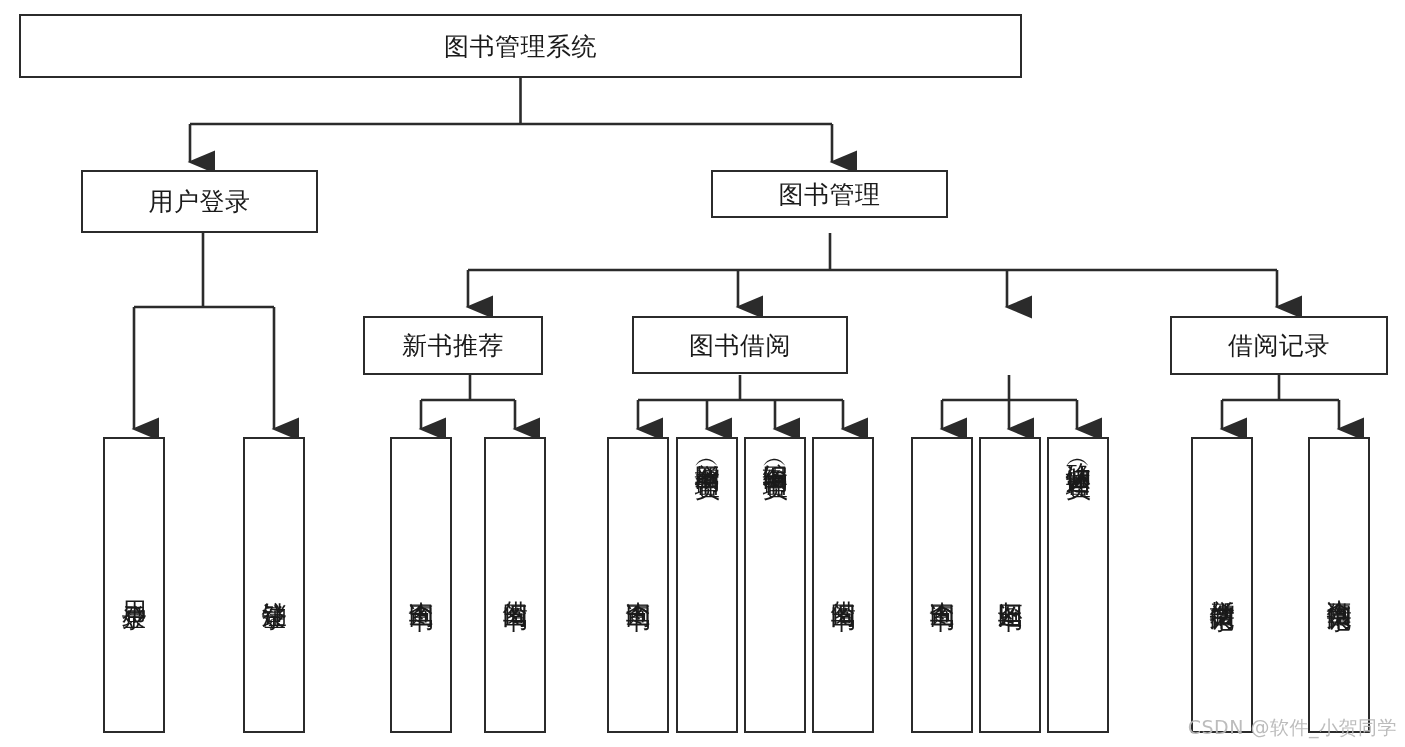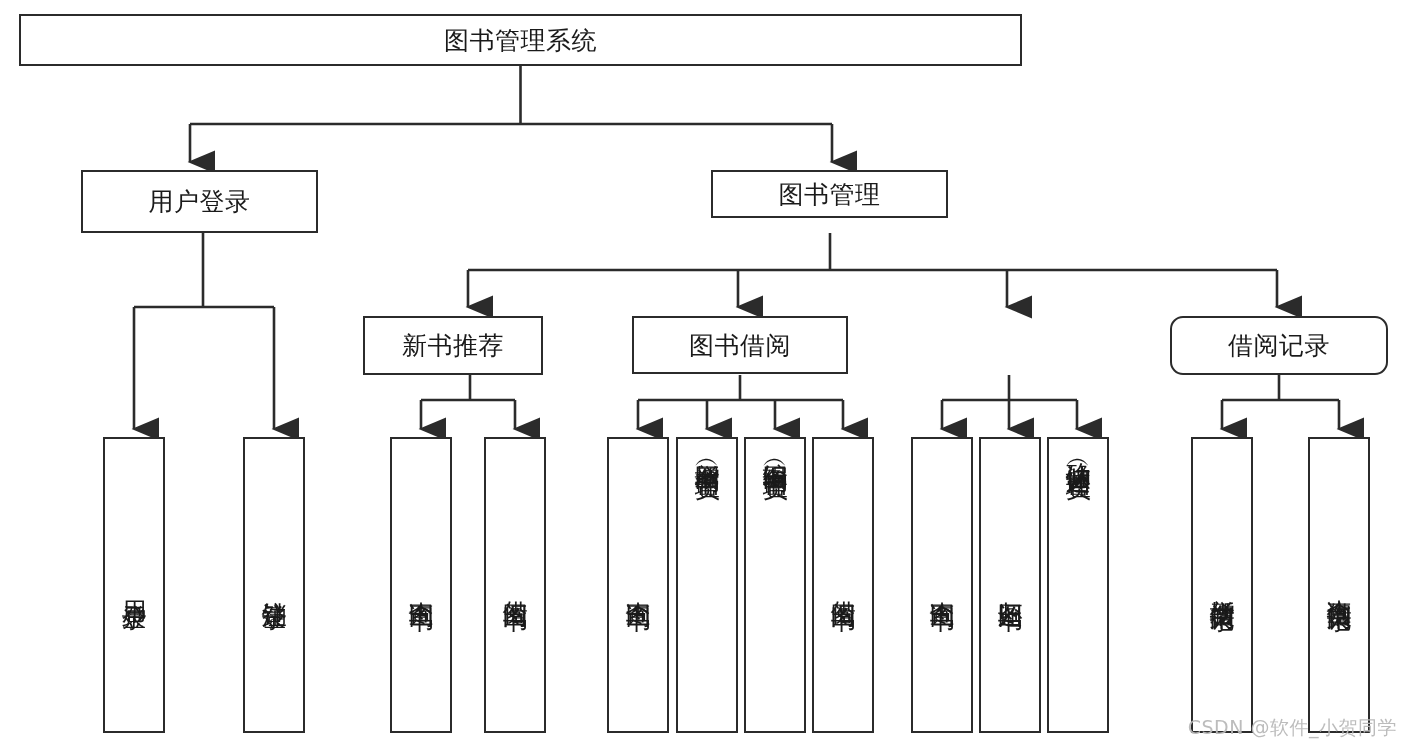--- a/index.html
+++ b/index.html
@@ -131,38 +131,38 @@
       <path d="M 1009 400 L 1009 429" marker-end="url(#arrow)"></path>
       <path d="M 1077 400 L 1077 429" marker-end="url(#arrow)"></path>
 
       <path d="M 1279 375 L 1279 400"></path>
       <path d="M 1222 400 L 1339 400"></path>
       <path d="M 1222 400 L 1222 429" marker-end="url(#arrow)"></path>
       <path d="M 1339 400 L 1339 429" marker-end="url(#arrow)"></path>
     </g>
   </svg>
 
-  <div class="node root h" style="left:19px; top:14px; width:1003px; height:52px;">
+  <div class="node root h" style="left:19px; top:14px; width:1003px; height:64px;">
     <span class="label">图书管理系统</span>
   </div>
 
   <div class="node h" style="left:81px; top:170px; width:237px; height:63px;">
     <span class="label">用户登录</span>
   </div>
   <div class="node h" style="left:711px; top:170px; width:237px; height:48px;">
     <span class="label">图书管理</span>
   </div>
 
   <div class="node h" style="left:363px; top:316px; width:180px; height:59px;">
     <span class="label">新书推荐</span>
   </div>
   <div class="node h" style="left:632px; top:316px; width:216px; height:58px;">
     <span class="label">图书借阅</span>
   </div>
-  <div class="node h" style="left:1170px; top:316px; width:218px; height:59px;border-radius:13px;">
+  <div class="node h" style="left:1170px; top:316px; width:218px; height:59px;">
     <span class="label">借阅记录</span>
   </div>
 
   <div class="node v center" style="left:103px; top:437px; width:62px; height:296px;">
     <span class="label">用户登录</span>
   </div>
   <div class="node v center" style="left:243px; top:437px; width:62px; height:296px;">
     <span class="label">注销登录</span>
   </div>
 

